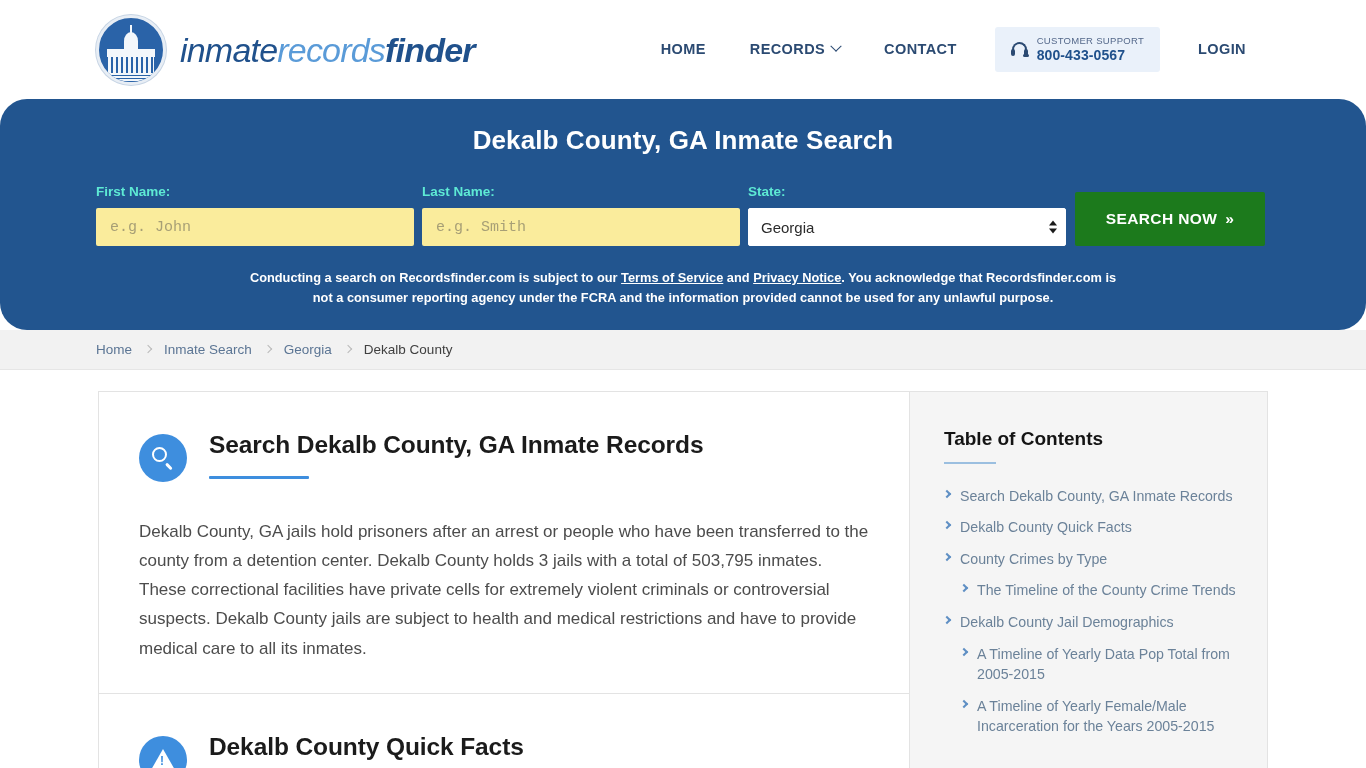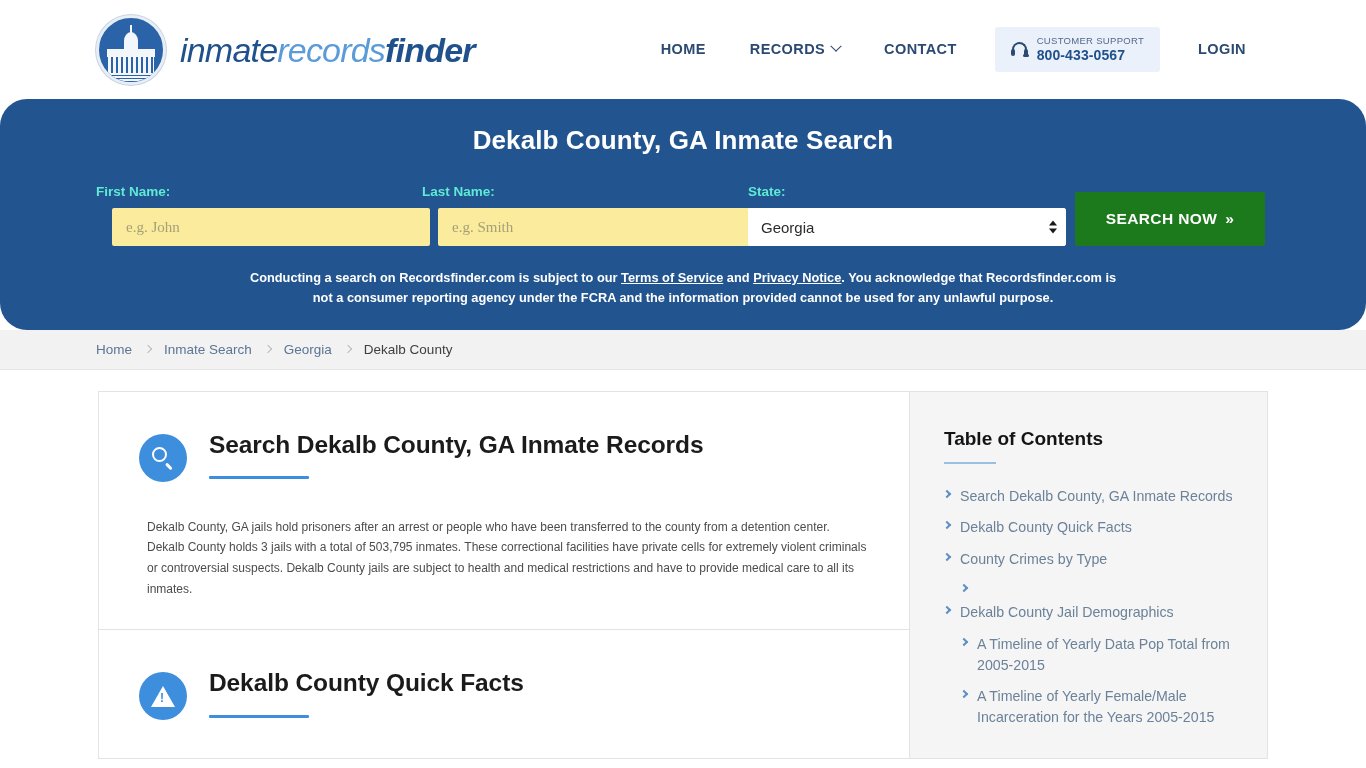--- a/index.html
+++ b/index.html
@@ -113,23 +113,22 @@
   .field { display: flex; flex-direction: column; }
   .field-first { width: 318px; margin-right: 8px; }
   .field-last  { width: 318px; margin-right: 8px; }
   .field-state { width: 318px; margin-right: 9px; }
   .field-label {
     color: #5eead4; font-size: 13.5px; font-weight: 700; margin-bottom: 9px;
   }
   .txt-input {
     height: 38px; border: none; border-radius: 2px;
     background: #faec9c; padding: 0 14px;
-    font-family: Liberation Serif, serif; font-size: 15px; color: #333;
+    font-family: Liberation Mono, monospace; font-size: 15px; color: #333;
     width: 100%;
-    margin-left: 16px;
   }
   .txt-input::placeholder { color: #a79f76; }
   .select-wrap { position: relative; width: 100%; }
   .sel-input {
     height: 38px; width: 100%; border: 1px solid #ffffff; border-radius: 2px;
     background: #ffffff; padding: 0 26px 0 12px;
     font-family: "Liberation Sans", sans-serif; font-size: 15px; color: #2b2b2b;
     display: flex; align-items: center;
   }
   .stepper {
@@ -210,21 +209,21 @@
   .sec-title-block { padding-top: 0; }
   .sec-title {
     margin: 0; font-size: 24.5px; font-weight: 700; color: #1b1b1b;
     letter-spacing: -0.1px; line-height: 1.2;
   }
   .sec-rule {
     width: 100px; height: 3px; background: #3e8ede; margin-top: 17px;
     border-radius: 1px;
   }
   .sec-body {
-    margin: 35px 0 0 8px; font-size: 12px; line-height: 1.72; color: #4c4c4c;
+    margin: 35px 0 0 0; font-size: 17px; line-height: 1.72; color: #4c4c4c;
   }
 
   
   .toc {
     flex: 1 1 auto; background: #f5f5f5; border: 1px solid #e3e3e3;
     padding: 36px 30px 20px 34px; overflow: hidden;
   }
   .toc-title {
     margin: 0; font-size: 19px; font-weight: 700; color: #141414;
   }
@@ -383,20 +382,21 @@
       <li class="toc-li">
         <span class="chev-right"></span>
         <span>Dekalb County Quick Facts</span>
       </li>
       <li class="toc-li">
         <span class="chev-right"></span>
         <span>County Crimes by Type</span>
       </li>
       <li class="toc-li sub">
         <span class="chev-right"></span>
+        <span>The Timeline of the County Crime Trends</span>
       </li>
       <li class="toc-li">
         <span class="chev-right"></span>
         <span>Dekalb County Jail Demographics</span>
       </li>
       <li class="toc-li sub">
         <span class="chev-right"></span>
         <span>A Timeline of Yearly Data Pop Total from 2005-2015</span>
       </li>
       <li class="toc-li sub">

